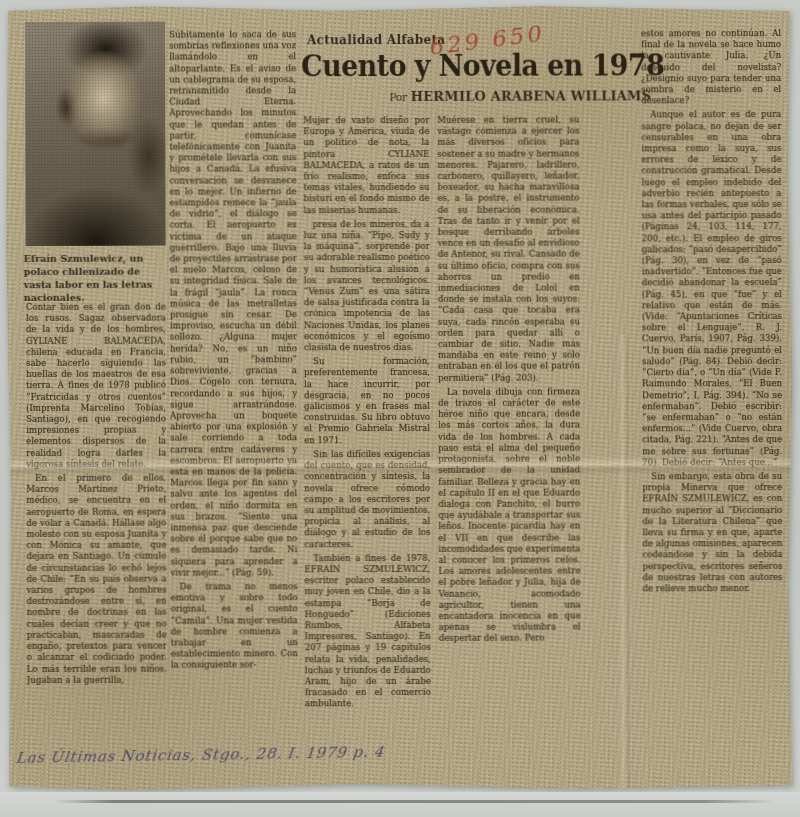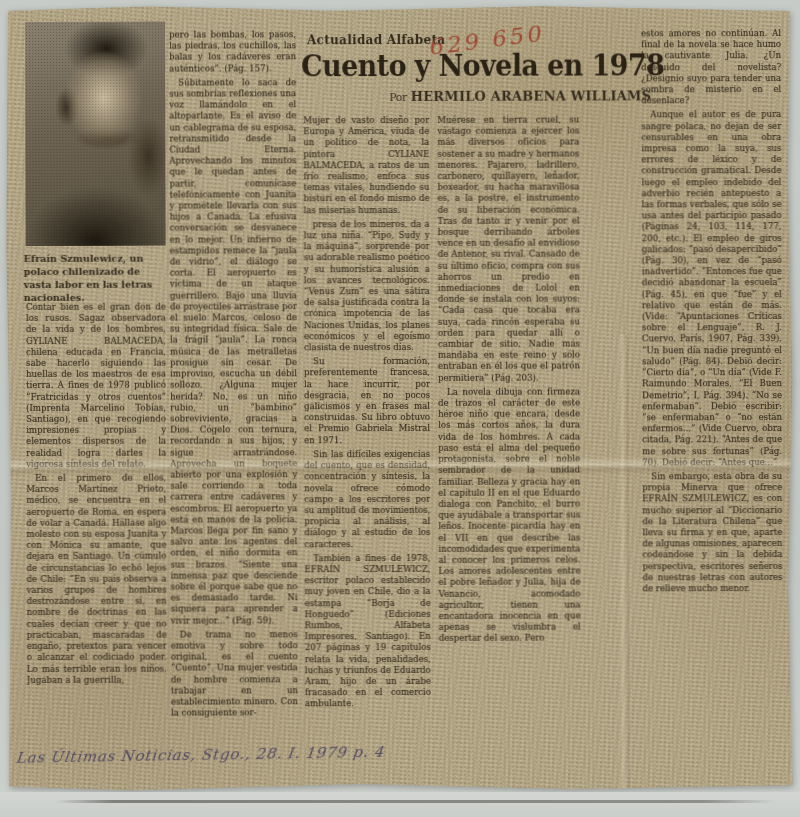--- a/index.html
+++ b/index.html
@@ -95,23 +95,22 @@
     <div class="title">Cuento y Novela en 1978</div>
     <div class="byline"><span>Por </span><b>HERMILO ARABENA WILLIAMS</b></div>
 
     <div class="red-number">629 650</div>
 
     <div class="col col1">
         <p>Contar bien es el gran don de los rusos. Sagaz observadora de la vida y de los hombres, GYLIANE BALMACEDA, chilena educada en Francia, sabe hacerlo siguiendo las huellas de los maestros de esa tierra. A fines de 1978 publicó “Fratricidas y otros cuentos” (Imprenta Marcelino Tobías, Santiago), en que recogiendo impresiones propias y elementos dispersos de la realidad logra darles la vigorosa síntesis del relato.</p>
         <p>En el primero de ellos, Marcos Martínez Prieto, médico, se encuentra en el aeropuerto de Roma, en espera de volar a Canadá. Hállase algo molesto con su esposa Juanita y con Mónica su amante, que dejara en Santiago. Un cúmulo de circunstancias lo echó lejos de Chile: “En su país observa a varios grupos de hombres destrozándose entre sí, en nombre de doctrinas en las cuales decían creer y que no practicaban, mascaradas de engaño, pretextos para vencer o alcanzar el codiciado poder. Lo más terrible eran los niños. Jugaban a la guerrilla,</p>
       </div>
     <div class="col col2">
-        <p>pero las bombas, los pasos, las piedras, los cuchillos, las balas y los cadáveres eran auténticos”. (Pág. 157).</p>
         <p>Súbitamente lo saca de sus sombrías reflexiones una voz llamándolo en el altoparlante. Es el aviso de un cablegrama de su esposa, retransmitido desde la Ciudad Eterna. Aprovechando los minutos que le quedan antes de partir, comunícase telefónicamente con Juanita y prométele llevarla con sus hijos a Canadá. La efusiva conversación se desvanece en lo mejor. Un infierno de estampidos remece la “jaula de vidrio”, el diálogo se corta. El aeropuerto es víctima de un ataque guerrillero. Bajo una lluvia de proyectiles arrástrase por el suelo Marcos, celoso de su integridad física. Sale de la frágil “jaula”. La ronca música de las metralletas prosigue sin cesar. De improviso, escucha un débil sollozo. ¿Alguna mujer herida? No, es un niño rubio, un “bambino” sobreviviente, gracias a Dios. Cógelo con ternura, recordando a sus hijos, y sigue arrastrándose. Aprovecha un boquete abierto por una explosión y sale corriendo a toda carrera entre cadáveres y escombros. El aeropuerto ya está en manos de la policía. Marcos llega por fin sano y salvo ante los agentes del orden, el niño dormita en sus brazos. “Siente una inmensa paz que desciende sobre él porque sabe que no es demasiado tarde. Ni siquiera para aprender a vivir mejor...” (Pág. 59).</p>
-        <p>De trama no menos emotiva y sobre todo original, es el cuento “Cuento”. Una mujer vestida de hombre comienza a trabajar en un establecimiento minero. Con la consiguiente sor-</p>
+        <p>De trama no menos emotiva y sobre todo original, es el cuento “Camila”. Una mujer vestida de hombre comienza a trabajar en un establecimiento minero. Con la consiguiente sor-</p>
       </div>
     <div class="col col3">
         <p>Mujer de vasto diseño por Europa y América, viuda de un político de nota, la pintora CYLIANE BALMACEDA, a ratos de un frío realismo, enfoca sus temas vitales, hundiendo su bisturí en el fondo mismo de las miserias humanas.</p>
         <p>presa de los mineros, da a luz una niña. “Pipo, Sudy y la máquina”, sorprende por su adorable realismo poético y su humorística alusión a los avances tecnológicos. “Venus Zum” es una sátira de salsa justificada contra la crónica impotencia de las Naciones Unidas, los planes económicos y el egoísmo clasista de nuestros días.</p>
         <p>Su formación, preferentemente francesa, la hace incurrir, por desgracia, en no pocos galicismos y en frases mal construidas. Su libro obtuvo el Premio Gabriela Mistral en 1971.</p>
         <p>Sin las difíciles exigencias del cuento, que es densidad, concentración y síntesis, la novela ofrece cómodo campo a los escritores por su amplitud de movimientos, propicia al análisis, al diálogo y al estudio de los caracteres.</p>
         <p>También a fines de 1978, EFRAÍN SZMULEWICZ, escritor polaco establecido muy joven en Chile, dio a la estampa “Borja de Honguedo” (Ediciones Rumbos, Alfabeta Impresores, Santiago). En 207 páginas y 19 capítulos relata la vida, penalidades, luchas y triunfos de Eduardo Aram, hijo de un árabe fracasado en el comercio ambulante.</p>
       </div>
     <div class="col col4">
         <p>Muérese en tierra cruel, su vástago comienza a ejercer los más diversos oficios para sostener a su madre y hermanos menores. Pajarero, ladrillero, carbonero, quillayero, leñador, boxeador, su hacha maravillosa es, a la postre, el instrumento de su liberación económica. Tras de tanto ir y venir por el bosque derribando árboles vence en un desafío al envidioso de Antenor, su rival. Cansado de su último oficio, compra con sus ahorros un predio en inmediaciones de Lolol en donde se instala con los suyos: “Cada casa que tocaba era suya, cada rincón esperaba su orden para quedar allí o cambiar de sitio. Nadie más mandaba en este reino y sólo entraban en él los que el patrón permitiera” (Pág. 203).</p>

